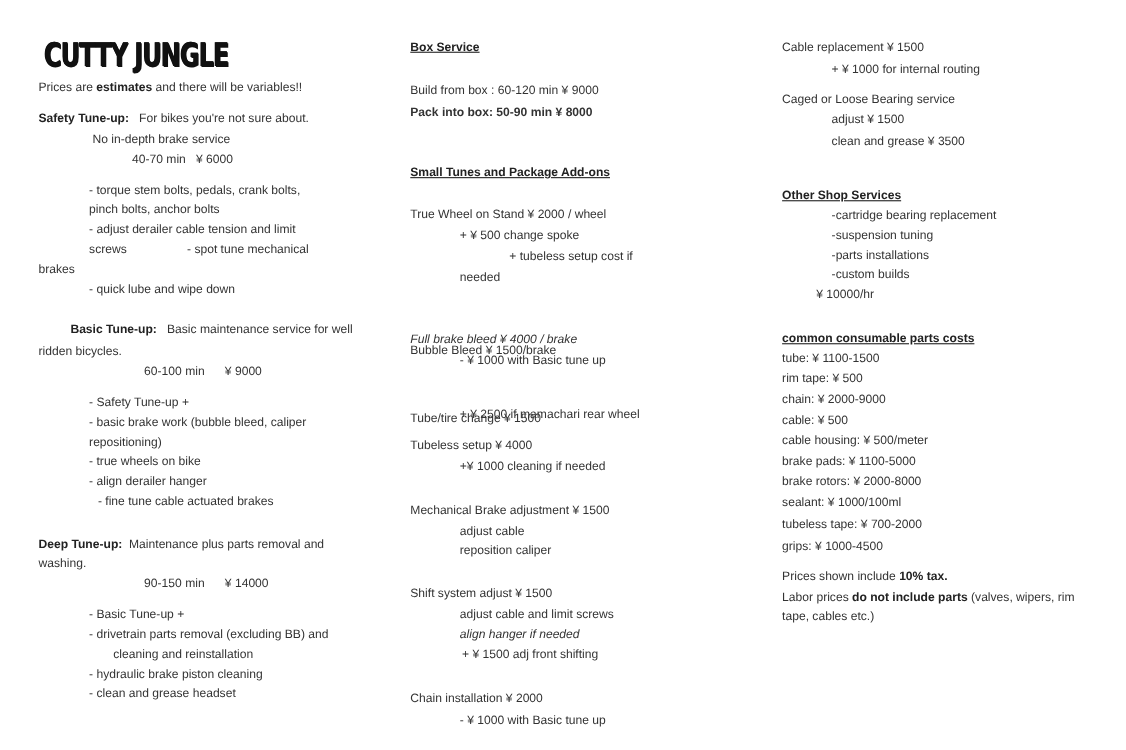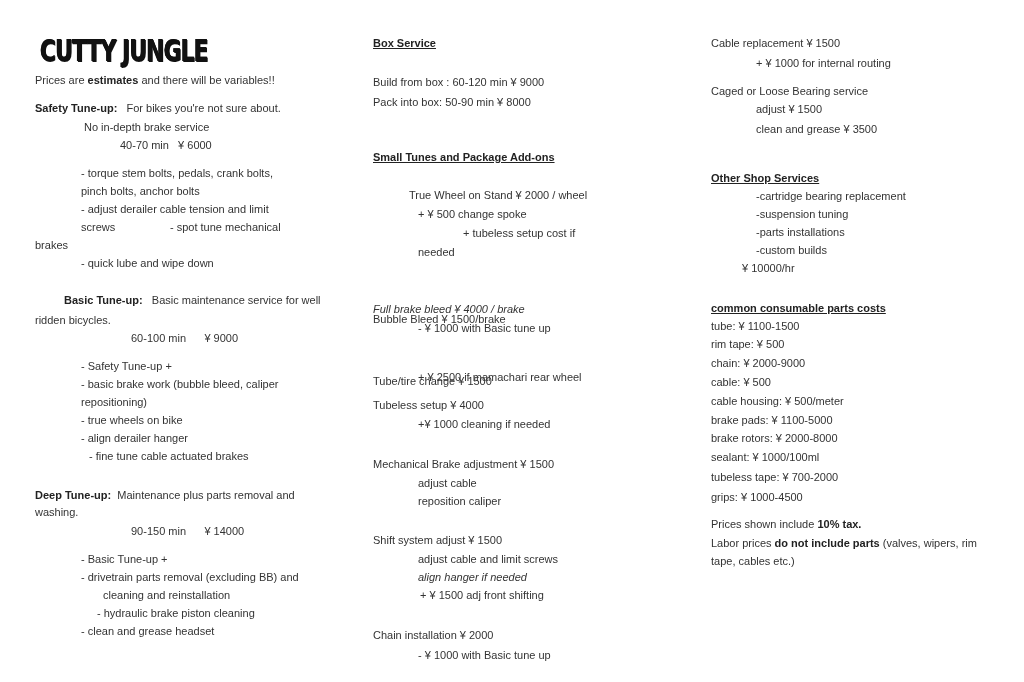--- a/index.html
+++ b/index.html
@@ -53,29 +53,29 @@
 <div class="abs" style="left:35px;top:488px;">
   <span class="b">Deep Tune-up:</span>&nbsp;&nbsp;<span>Maintenance plus parts removal and</span>
 </div>
 <div class="abs" style="left:35px;top:505px;">washing.</div>
 <div class="abs" style="left:131px;top:524px;">
   <span>90-150 min</span>&nbsp;&nbsp;&nbsp;&nbsp;&nbsp;&nbsp;<span>¥ 14000</span>
 </div>
 <div class="abs" style="left:81px;top:552px;">- Basic Tune-up  +</div>
 <div class="abs" style="left:81px;top:570px;">- drivetrain parts removal (excluding BB) and</div>
 <div class="abs" style="left:103px;top:588px;">cleaning and reinstallation</div>
-<div class="abs" style="left:81px;top:606px;margin-left:16px;">- hydraulic brake piston cleaning</div>
+<div class="abs" style="left:81px;top:606px;">- hydraulic brake piston cleaning</div>
 <div class="abs" style="left:81px;top:624px;">- clean and grease headset</div>
 
 <div class="abs u" style="left:373px;top:36px;">Box Service</div>
 <div class="abs" style="left:373px;top:75px;">Build from box :   60-120 min  ¥ 9000</div>
-<div class="abs" style="left:373px;top:95px;">Pack into box:    50-90 min    ¥ 8000</div>
+<div class="abs" style="left:373px;top:95px;font-weight:bold;">Pack into box:    50-90 min    ¥ 8000</div>
 
 <div class="abs u" style="left:373px;top:150px;">Small Tunes and Package Add-ons</div>
-<div class="abs" style="left:373px;top:188px;margin-left:36px;">True Wheel on Stand  ¥ 2000 / wheel</div>
+<div class="abs" style="left:373px;top:188px;">True Wheel on Stand  ¥ 2000 / wheel</div>
 <div class="abs" style="left:418px;top:207px;">+ ¥ 500 change spoke</div>
 <div class="abs" style="left:463px;top:226px;">+ tubeless setup cost if</div>
 <div class="abs" style="left:418px;top:245px;">needed</div>
 <div class="abs" style="left:373px;top:268px;margin-top:44px;">Bubble Bleed     ¥ 1500/brake</div>
 <div class="abs" style="left:373px;top:302px;font-style:italic;">Full brake bleed   ¥ 4000 / brake</div>
 <div class="abs" style="left:418px;top:321px;">- ¥ 1000 with Basic tune up</div>
 <div class="abs" style="left:373px;top:350px;margin-top:24px;">Tube/tire  change    ¥ 1500</div>
 <div class="abs" style="left:418px;top:370px;">+ ¥ 2500 if mamachari rear wheel</div>
 <div class="abs" style="left:373px;top:398px;">Tubeless  setup     ¥ 4000</div>
 <div class="abs" style="left:418px;top:417px;">+¥ 1000  cleaning if needed</div>

